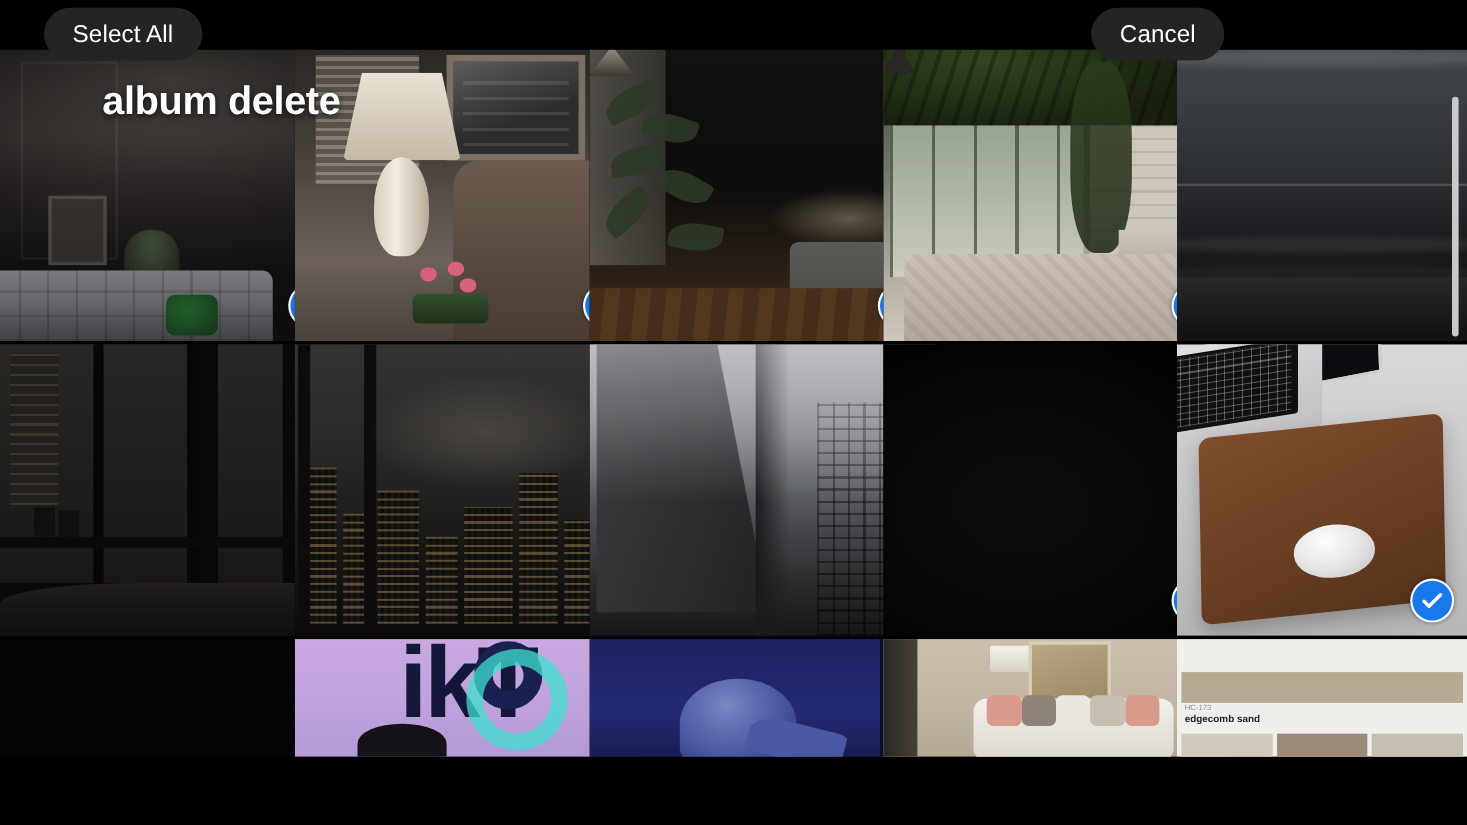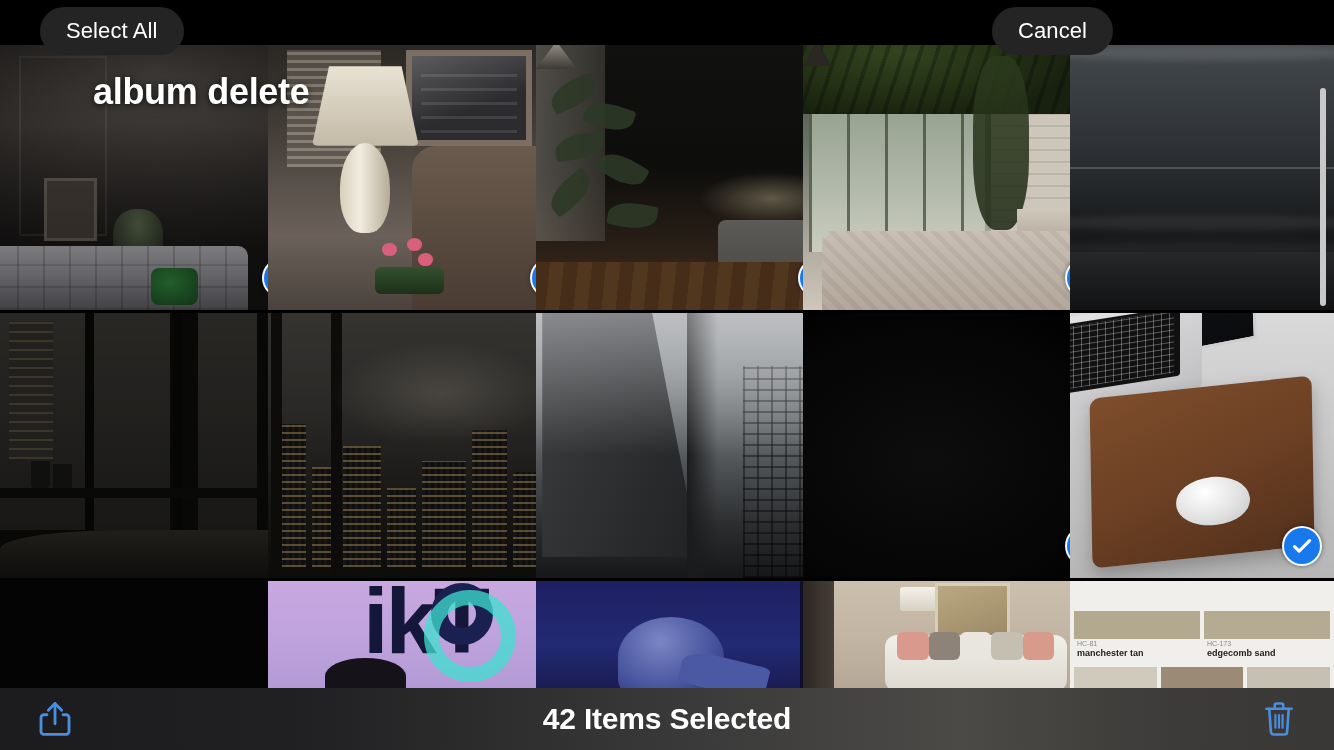--- a/index.html
+++ b/index.html
@@ -502,25 +502,20 @@
           <div class="pil"></div>
           <div class="pil"></div>
           <div class="pil"></div>
       </div>
     </div>
 
     <div class="cell r3 c5">
       <div class="ph ph-paint-color-chart">
         <div class="swrow a">
           <div class="sw">
-            <div class="chip" style="background:#b2a98f"></div>
-            <div class="code">HC-81</div>
-            <div class="nm">manchester tan</div>
-          </div>
-          <div class="sw">
             <div class="chip" style="background:#b4ab92"></div>
             <div class="code">HC-173</div>
             <div class="nm">edgecomb sand</div>
           </div>
         </div>
         <div class="swrow b">
           <div class="sw">
               <div class="chip" style="height:100%;background:#cfcabc"></div>
             </div>
           <div class="sw">
@@ -539,32 +534,14 @@
 
   <div id="topbar"></div>
   <div id="select-all-pill" class="pill">
     <span>Select All</span>
   </div>
   <div id="cancel-pill" class="pill">
     <span>Cancel</span>
   </div>
   <div id="album-title">album delete</div>
 
-  <div id="bottombar">
-    <div id="share-button">
-      <svg class="tbicon" viewBox="0 0 28 32">
-        <path d="M14 3 L14 20" fill="none" stroke="#4a8ee0" stroke-width="2.4" stroke-linecap="round"></path>
-        <path d="M8.4 8.6 L14 3 L19.6 8.6" fill="none" stroke="#4a8ee0" stroke-width="2.4" stroke-linecap="round" stroke-linejoin="round"></path>
-        <path d="M7.2 12.4 H4.6 a2.4 2.4 0 0 0 -2.4 2.4 V26.6 a2.4 2.4 0 0 0 2.4 2.4 H23.4 a2.4 2.4 0 0 0 2.4 -2.4 V14.8 a2.4 2.4 0 0 0 -2.4 -2.4 H20.8" fill="none" stroke="#4a8ee0" stroke-width="2.4" stroke-linecap="round" stroke-linejoin="round"></path>
-      </svg>
-    </div>
-    <div id="selection-count">42 Items Selected</div>
-    <div id="trash-button">
-      <svg class="tbicon" viewBox="0 0 28 32">
-        <path d="M3.4 7.4 H24.6" fill="none" stroke="#4a8ee0" stroke-width="2.2" stroke-linecap="round"></path>
-        <path d="M10.4 7.4 V4.6 a1.6 1.6 0 0 1 1.6 -1.6 H16 a1.6 1.6 0 0 1 1.6 1.6 V7.4" fill="none" stroke="#4a8ee0" stroke-width="2.2" stroke-linejoin="round"></path>
-        <path d="M5.8 7.4 L7.2 27 a2.2 2.2 0 0 0 2.2 2 H18.6 a2.2 2.2 0 0 0 2.2 -2 L22.2 7.4" fill="none" stroke="#4a8ee0" stroke-width="2.2" stroke-linejoin="round"></path>
-        <path d="M11 12.6 V23.4 M14 12.6 V23.4 M17 12.6 V23.4" fill="none" stroke="#4a8ee0" stroke-width="1.8" stroke-linecap="round"></path>
-      </svg>
-    </div>
-  </div>
 
 </div>
 
 </body></html>

